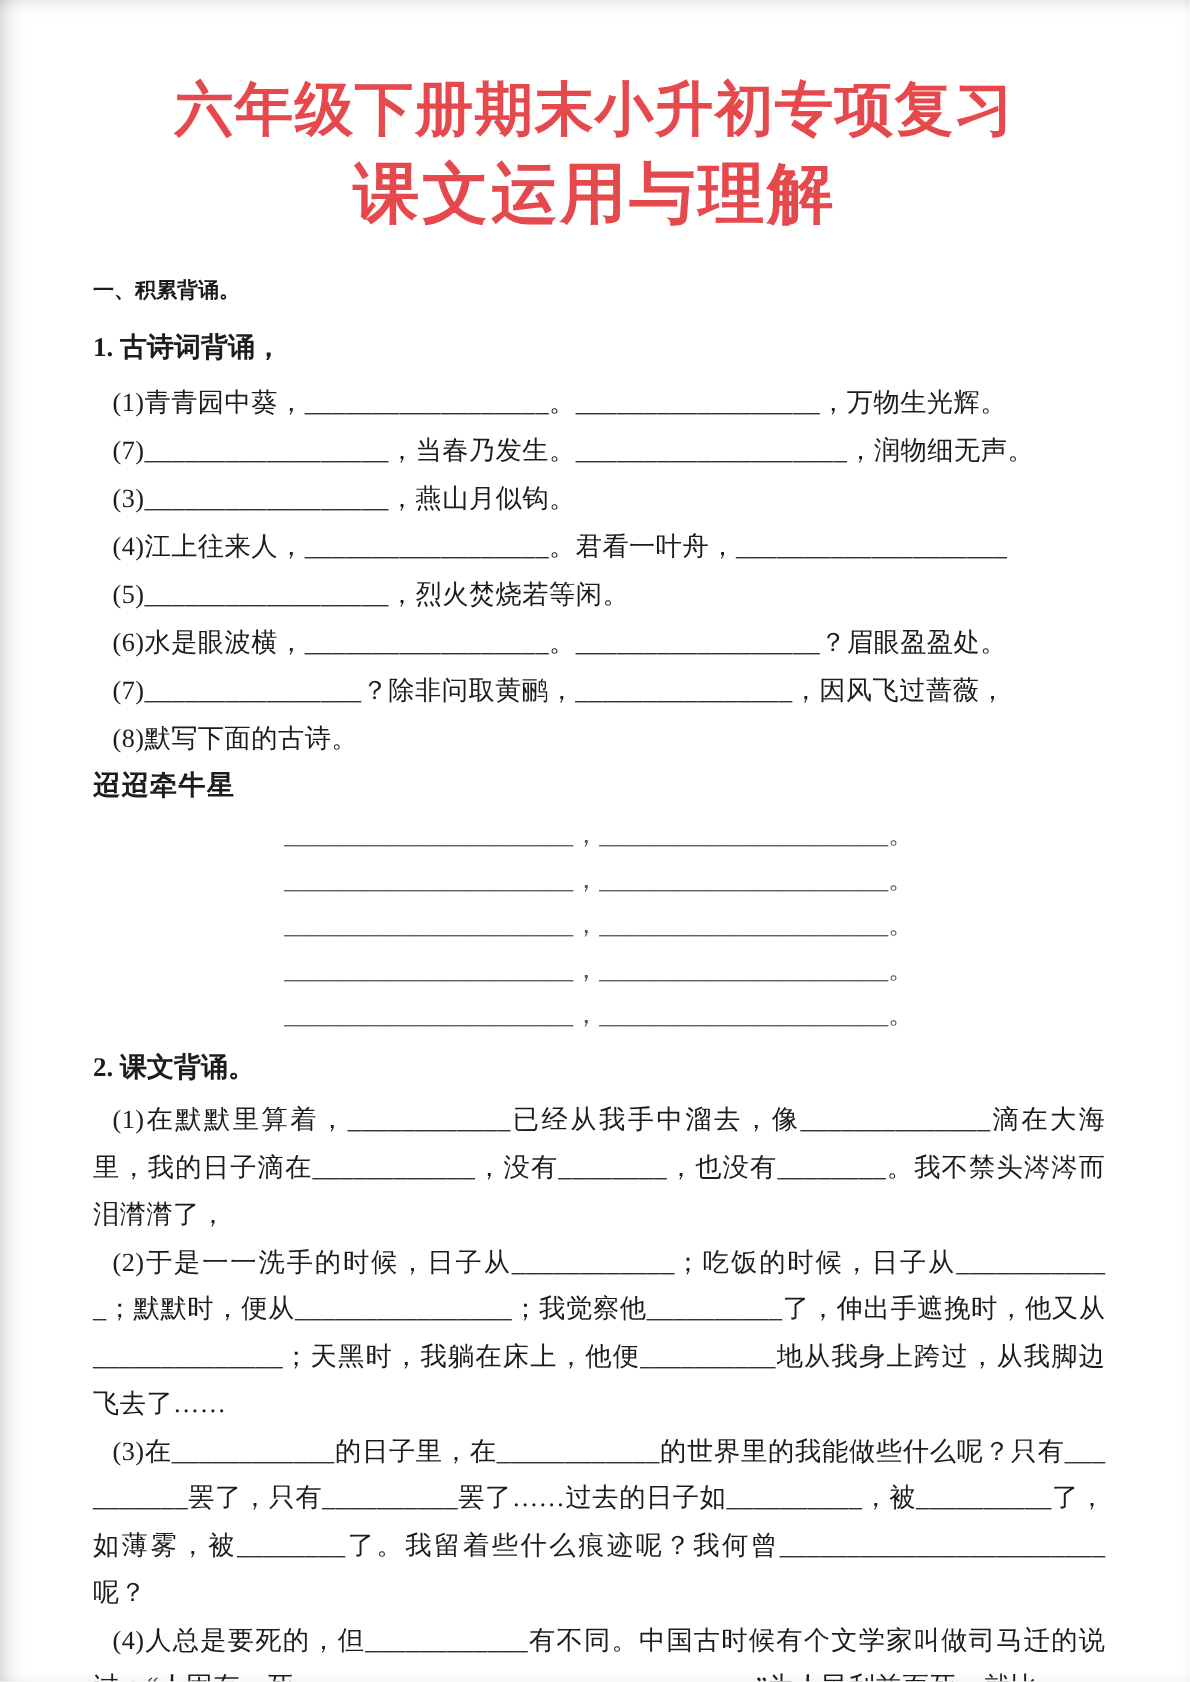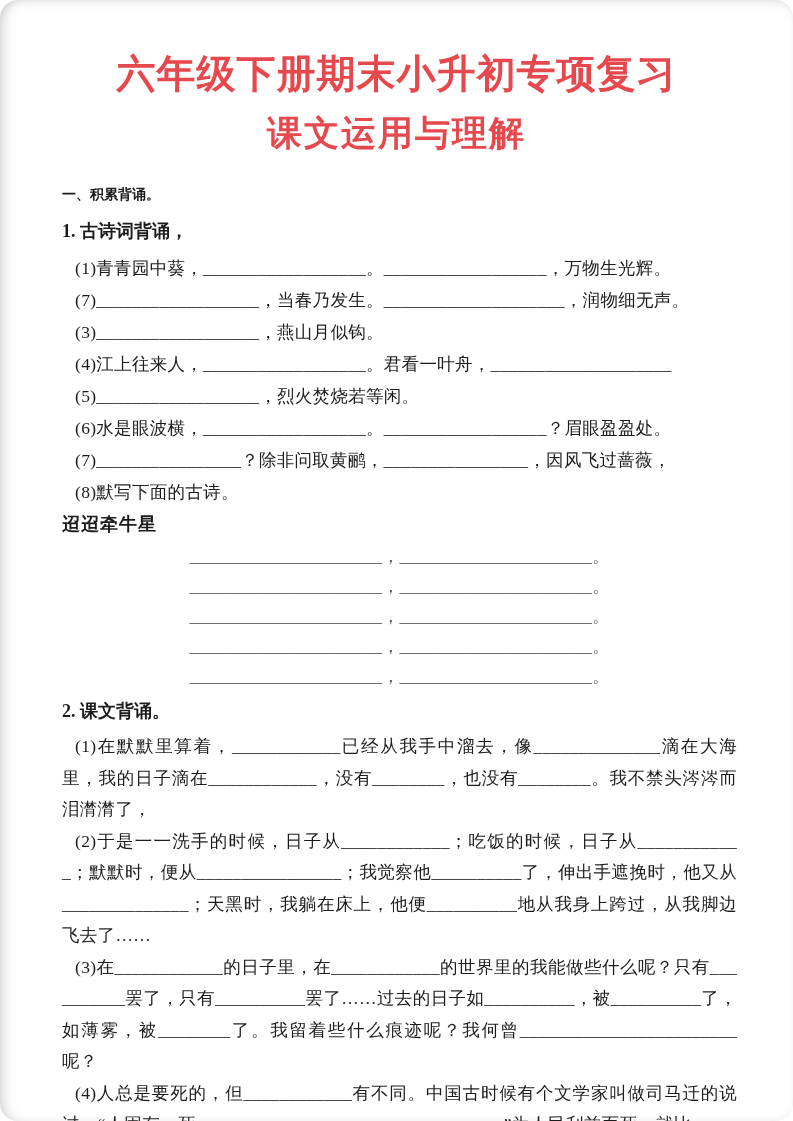--- a/index.html
+++ b/index.html
@@ -10,39 +10,38 @@
     margin: 0 auto;
     background: #ffffff;
     overflow: hidden;
     box-shadow:
       inset 12px 0 16px -12px rgba(0,0,0,.25),
       inset 0 10px 14px -12px rgba(0,0,0,.18),
       inset -5px 0 10px -8px rgba(0,0,0,.10),
       inset 0 -6px 10px -9px rgba(0,0,0,.10);
     font-family: "Liberation Serif", "DejaVu Serif", serif;
     color: #1c1c1c;
-    border-radius: 18px;
   }
   .title {
     margin: 0;
     padding-top: 52px;
     text-align: center;
     font-family: "Liberation Sans", "DejaVu Sans", sans-serif;
     font-weight: 700;
     font-size: 39px;
     line-height: 44px;
     letter-spacing: 1px;
     color: #e5494d;
   }
   .subtitle {
     margin: 18px 0 0 0;
     text-align: center;
-    font-family: Liberation Sans, sans-serif;
+    font-family: Liberation Mono, monospace;
     font-weight: 700;
-    font-size: 35px;
+    font-size: 44px;
     line-height: 38px;
     letter-spacing: 2px;
     color: #e5494d;
   }
   .content {
     margin: 0 56px 0 62px;
     font-size: 17.5px;
   }
   .sec-heading {
     margin-top: 32px;

